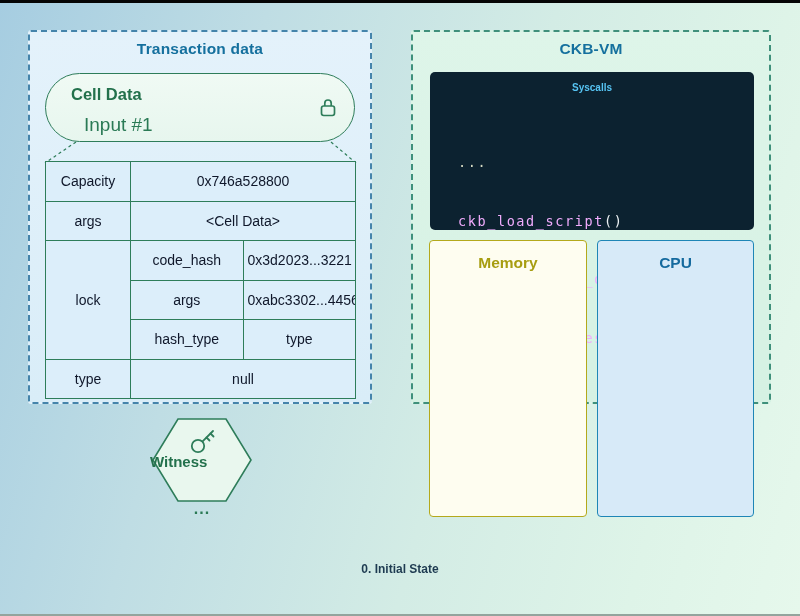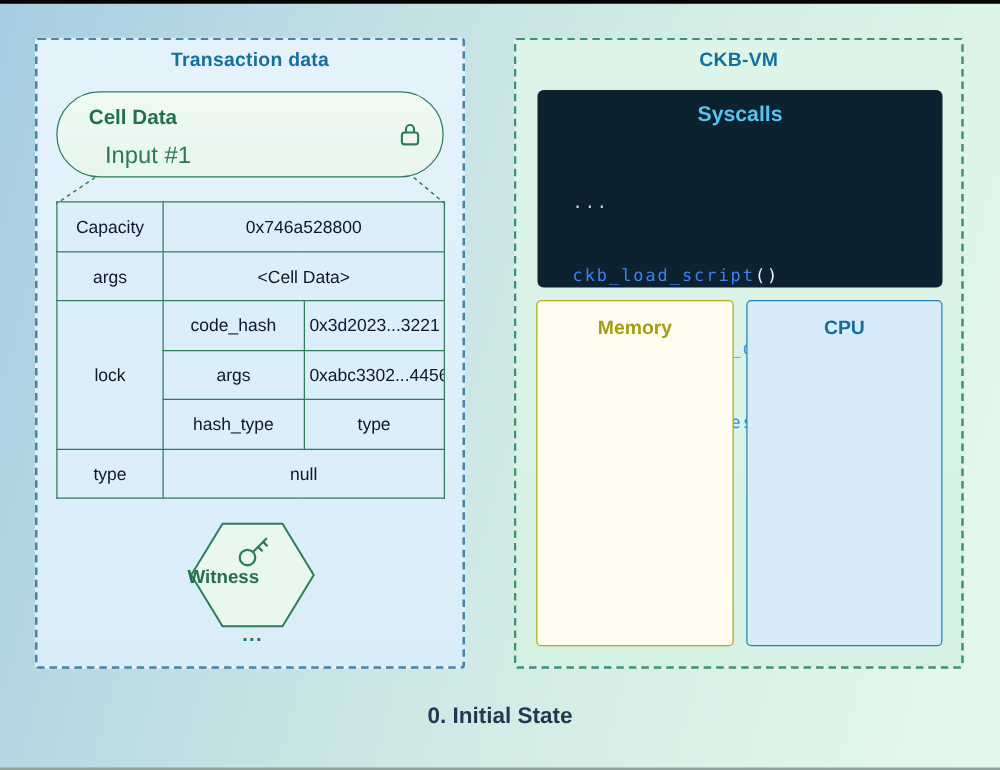--- a/index.html
+++ b/index.html
@@ -6,21 +6,21 @@
   html, body { width: 800px; height: 616px; overflow: hidden; }
   body {
     position: relative;
     font-family: "Liberation Sans", sans-serif;
     background: linear-gradient(105deg, #a6cde1 0%, #bfdde4 28%, #d3ece5 58%, #def4e8 82%, #e6f8ec 100%);
   }
   .edge-top    { position:absolute; left:0; top:0; width:800px; height:3px; background:#050505; }
   .edge-bottom { position:absolute; left:0; bottom:0; width:800px; height:2px; background:#93a49d; }
 
   
-  .panel { position:absolute; top:30px; height:505px; border-radius:3px;padding-left:28px; }
+  .panel { position:absolute; top:30px; height:374px; border-radius:3px;padding-left:28px; }
   .panel-title { position:absolute; top:8px; left:0; width:100%; text-align:center;
                  font-size:15.5px; font-weight:bold; color:#15709e; letter-spacing:.2px; }
   #tx-panel {
     left:28px; width:344px;
     border:2px dashed #4584ab;
     background: linear-gradient(180deg, #e4f2fb 0%, #d9edf8 100%);
   }
   #vm-panel {
     left:411px; width:360px;
     border:2px dashed #3f907b;
@@ -55,40 +55,40 @@
               font-size:15px; font-weight:bold; color:#23714c; }
   .hex-dots { position:absolute; left:120px; top:468px; width:104px; text-align:center;
               font-size:16px; font-weight:bold; color:#2a7a55; letter-spacing:1px; }
 
   
   .syscalls {
     position:absolute; left:17px; top:40px; width:324px; height:158px;
     background:#0c2230; border-radius:5px;
   }
   .syscalls-title { position:absolute; top:10px; left:0; width:100%; text-align:center;
-                    font-size:17px; font-weight:bold; color:#57c4f3; }
+                    font-size:10px; font-weight:bold; color:#57c4f3; }
   .code { position:absolute; left:28px; top:42px;
           font-family:"DejaVu Sans Mono", monospace; font-size:13.5px; letter-spacing:1.6px;
           line-height:19.5px; white-space:pre; }
-  .code .nm { color:#3b82f6; }
+  .code .nm { color:#f0abfc; }
   .code .dots { color:#d6dac3; }
   .code .pr { color:#edf2f4; }
 
   
   .hwbox { position:absolute; top:208px; height:277px; border-radius:4px; }
   .hwbox .hw-label { position:absolute; top:13px; left:0; width:100%; text-align:center;
                      font-size:15.5px; font-weight:bold; }
   #memory-box { left:16px;  width:158px; background:#fefdf0; border:1.6px solid #b4a91c; }
   #memory-box .hw-label { color:#a79d11; }
   #cpu-box    { left:184px; width:157px; background:#d7eaf8; border:1.6px solid #1e86b6; }
   #cpu-box .hw-label { color:#156a9e; }
 
   
   .caption { position:absolute; left:0; top:562px; width:800px; text-align:center;
-             font-size:18px; font-weight:600; color:#1e3b51; }
+             font-size:12px; font-weight:600; color:#1e3b51; }
 </style>
 </head>
 <body>
 
 <div class="edge-top"></div>
 <div class="edge-bottom"></div>
 
 <div class="panel" id="tx-panel">
   <div class="panel-title">Transaction data</div>
 

